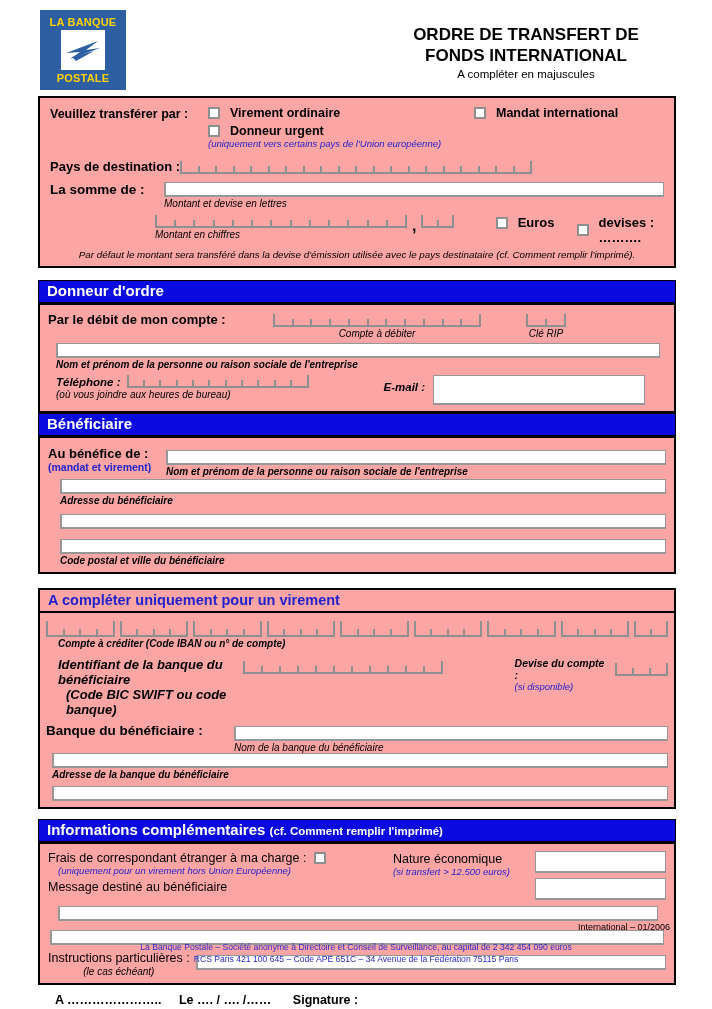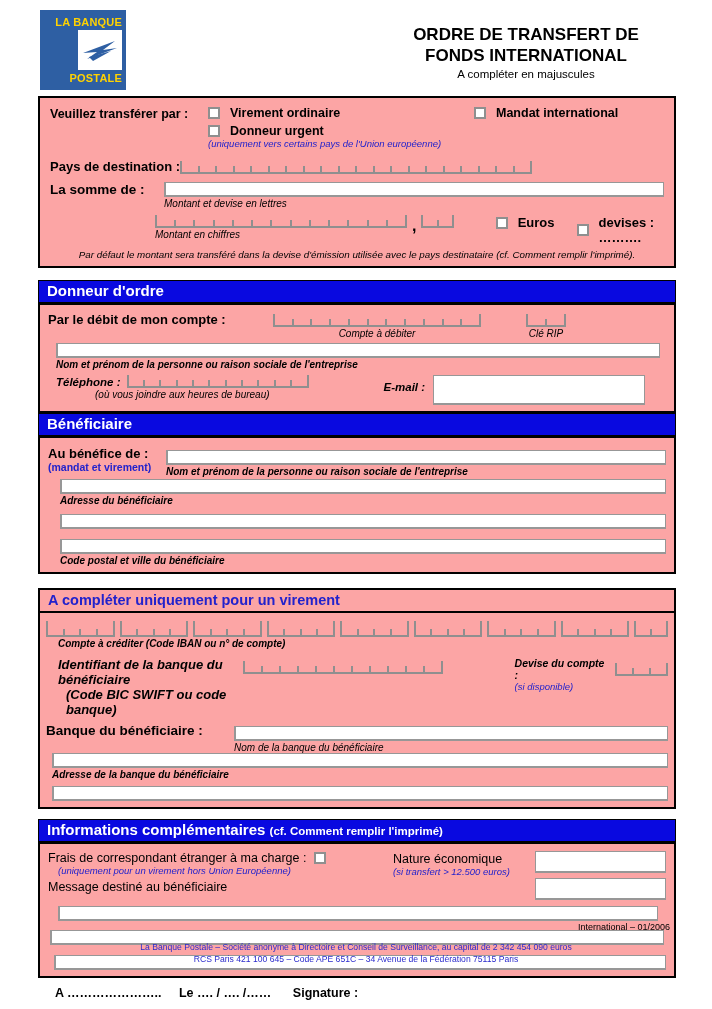--- a/index.html
+++ b/index.html
@@ -2,21 +2,21 @@
 <html><head>
 <meta charset="utf-8">
 <style>
   * { margin:0; padding:0; box-sizing:border-box; }
   html,body { background:#fff; }
   body { font-family:"Liberation Sans","DejaVu Sans",sans-serif; color:#000; }
   #page { position:relative; width:712px; height:1009px; background:#fff; overflow:hidden; }
 
   
   .logo { position:absolute; left:40px; top:10px; width:86px; height:80px;
-          background:#2e5fa3; display:flex; flex-direction:column; align-items:flex-end;
+          background:#2e5fa3; display:flex; flex-direction:column; align-items:center;
           justify-content:space-between; padding:6px 4px; }
   .logo .txt { color:#ffd200; font-weight:bold; font-size:11px; letter-spacing:0.2px; }
   .logo .bird-box { background:#fff; width:44px; height:40px; display:flex; align-items:center; justify-content:center; }
   .title-block { position:absolute; right:36px; top:24px; width:300px; text-align:center; }
   .title { font-size:17px; font-weight:bold; line-height:1.25; }
   .subtitle { font-size:11.5px; margin-top:1px; }
 
   
   .sect { margin-left:38px; width:638px; }
   .blackbox { border:2px solid #000; background:#fca5a5; }
@@ -209,21 +209,21 @@
             <div class="comb-cell"></div>
           </div>
         <div class="cap" style="text-align:center;">Clé RIP</div>
       </div>
     </div>
     <div style="margin:4px 6px 0 8px;">
       <div class="field"></div>
       <div class="capb">Nom et prénom de la personne ou raison sociale de l'entreprise</div>
     </div>
     <div class="row" style="margin-top:5px; align-items:flex-start;">
-      <div style="margin-left:8px;text-align:center;">
+      <div style="margin-left:8px;">
         <div class="row" style="gap:6px;">
           <span class="bi" style="font-size:11.5px;">Téléphone :</span>
           <div class="comb" style="width:182px;">
               <div class="comb-cell"></div>
               <div class="comb-cell"></div>
               <div class="comb-cell"></div>
               <div class="comb-cell"></div>
               <div class="comb-cell"></div>
               <div class="comb-cell"></div>
               <div class="comb-cell"></div>
@@ -400,20 +400,24 @@
     </div>
 
     <div style="margin:6px 8px 0 10px;">
       <div class="field"></div>
     </div>
     <div style="margin:9px 2px 0 2px;">
       <div class="field"></div>
     </div>
 
     <div class="row" style="margin-top:6px; align-items:flex-start;">
+      <div>
+        <div class="plain-lab">Instructions particulières :</div>
+        <div class="cap" style="text-align:center;">(le cas échéant)</div>
+      </div>
       <div class="field" style="flex:1; margin-left:6px; margin-top:4px;"></div>
     </div>
   </div>
 
   <div id="signature-row">
     <span>A …………………..</span>
     <span style="margin-left:14px;">Le …. / …. /……</span>
     <span style="margin-left:18px;">Signature :</span>
   </div>
 

